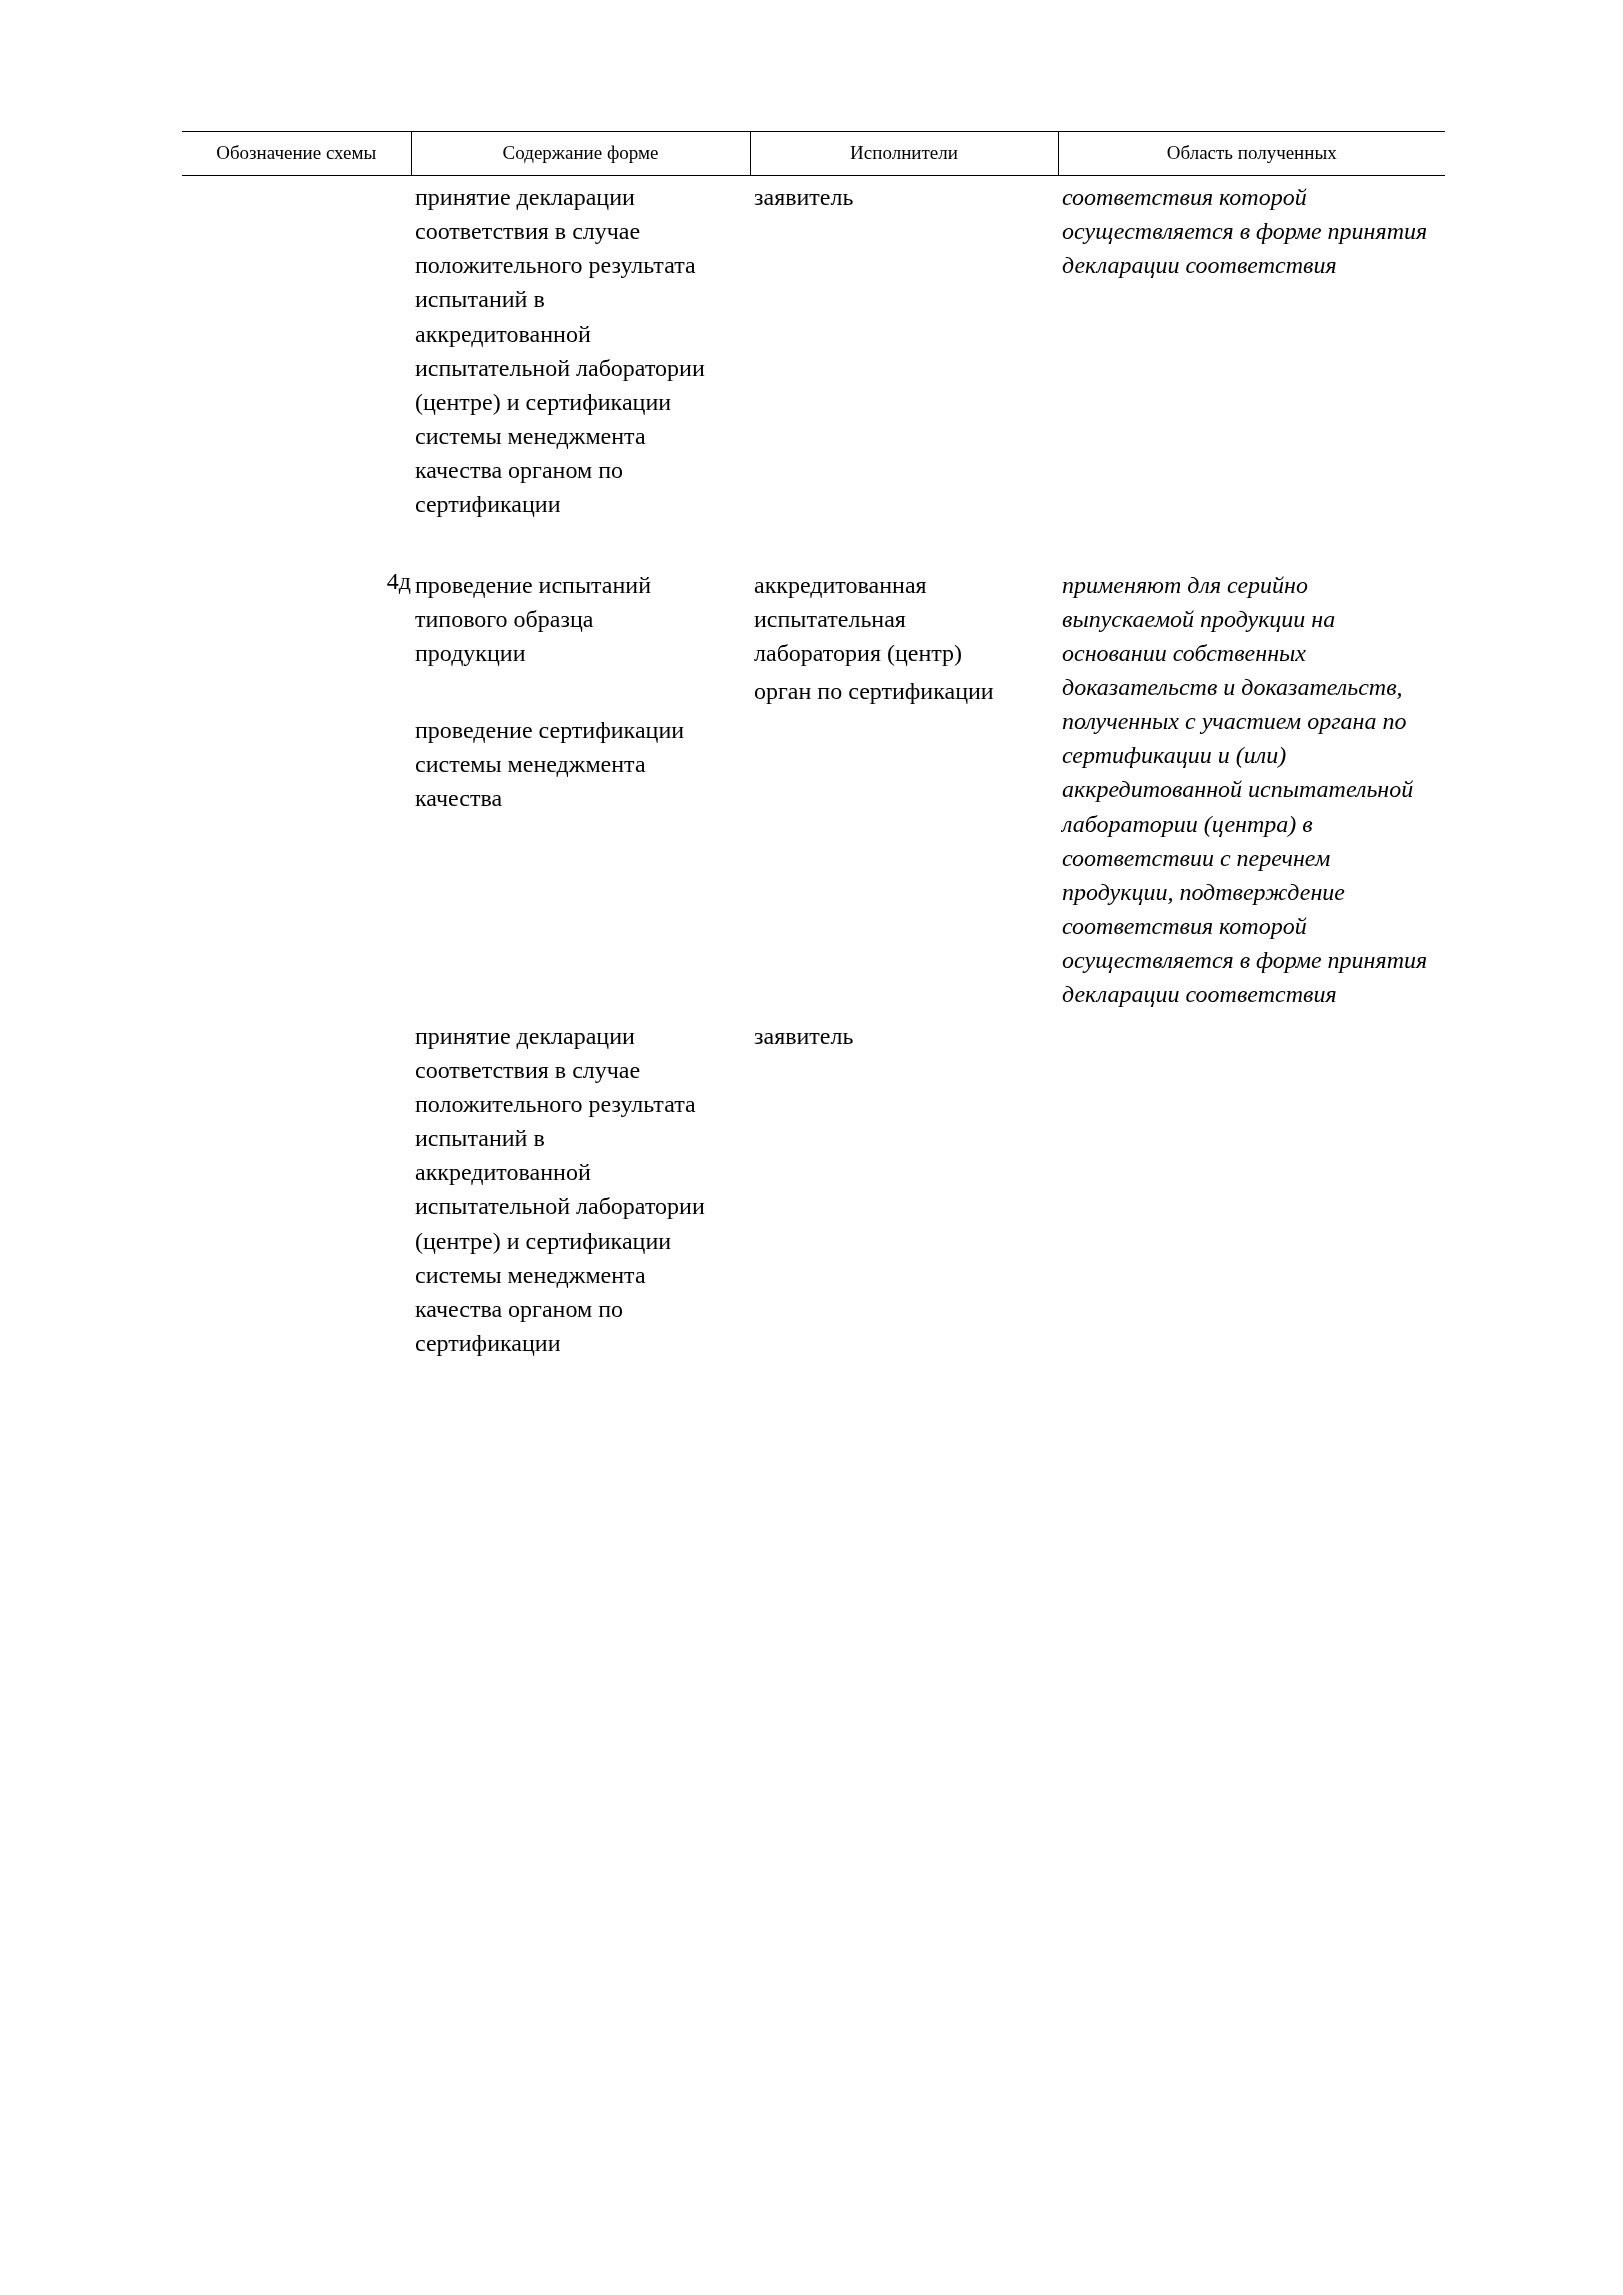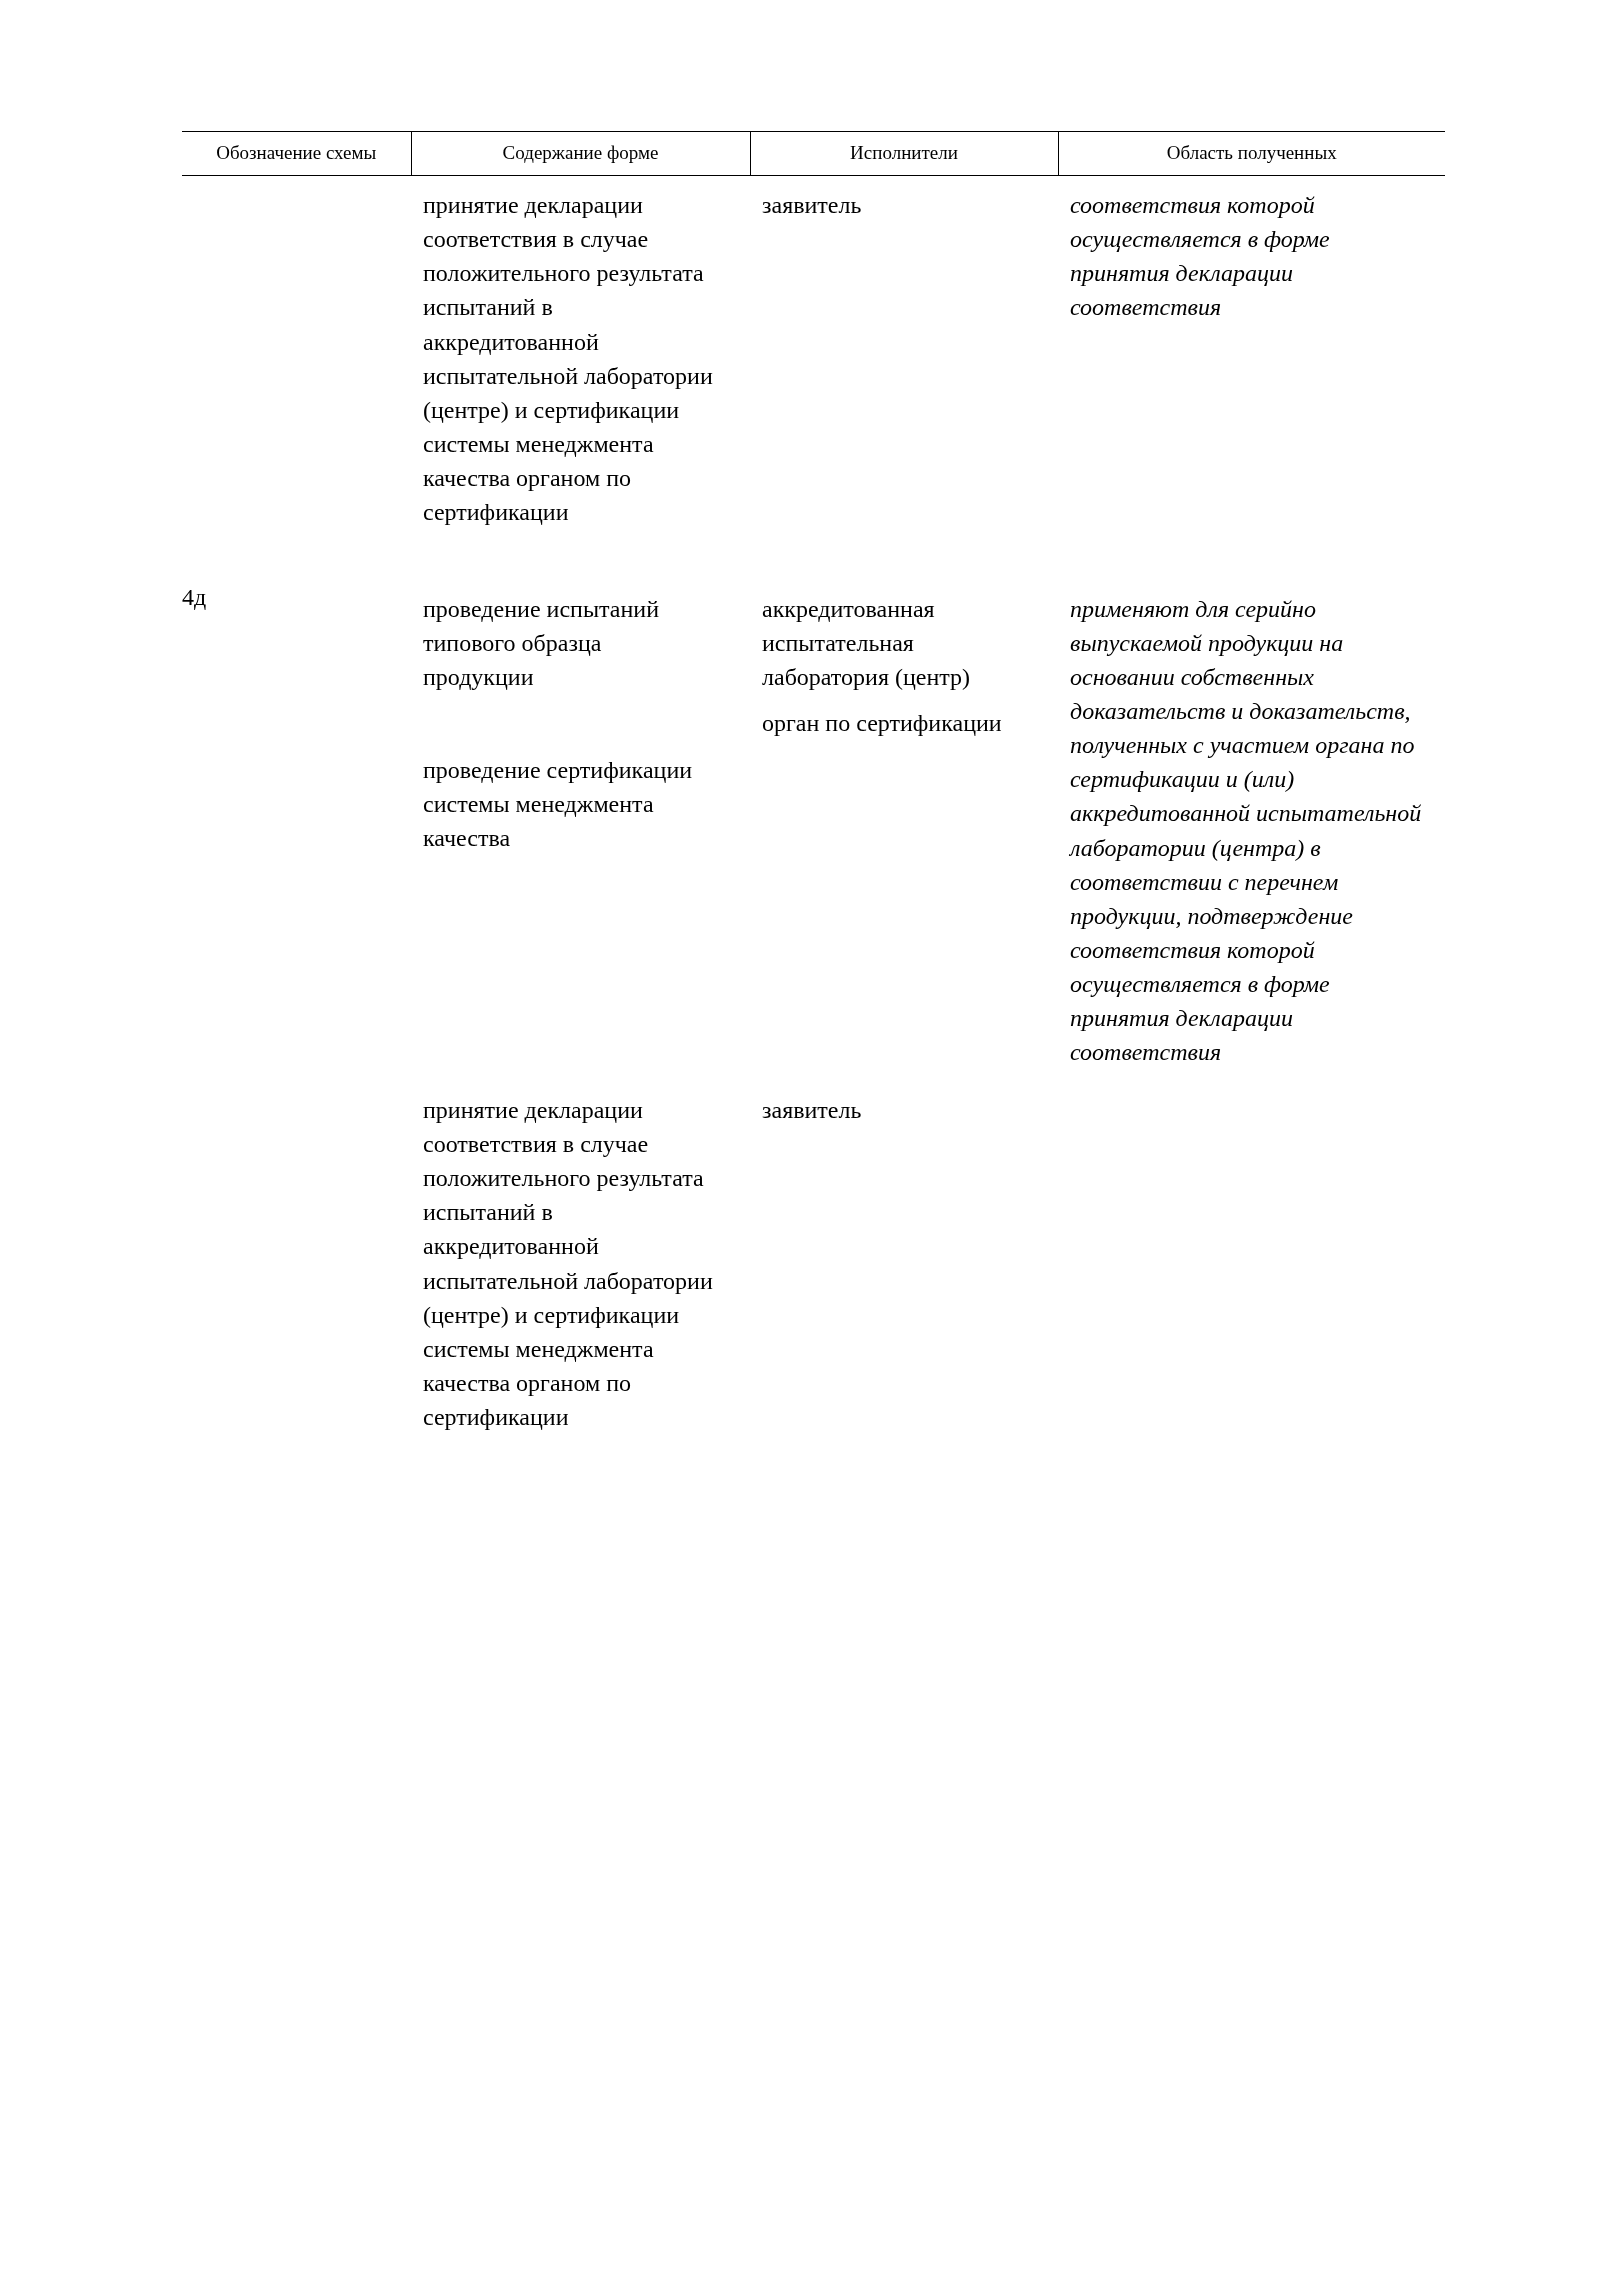--- a/index.html
+++ b/index.html
@@ -57,26 +57,26 @@
   .col1 { width: 229px; }
   .col2 { width: 339px; }
   .col3 { width: 308px; }
   .col4 { width: 387px; }
 
   .body-cell {
     font-size: 24px;
     line-height: 1.42;
     padding: 0;
   }
-  .c1 { text-align: left; padding-top: 7.9px; }
+  .c1 { text-align: right; padding-top: 7.9px; }
   .c2 { padding-left: 22px; padding-right: 11.8px; }
   .c3 { padding-left: 15.7px; padding-right: 9.2px; }
   .c4 { padding-left: 19.6px; padding-right: 6.5px; font-style: italic; }
 
-  .blk { margin: 12px; }
+  .blk { margin: 4px; }
   .gap-lg { height: 35px; }
   .narrow2 { max-width: 294px; }
   .narrow3 { max-width: 275px; }
   .narrow4 { max-width: 373px; }
   .row-gap { height: 39px; }
 </style>
 </head>
 <body>
 
 <div class="page">

